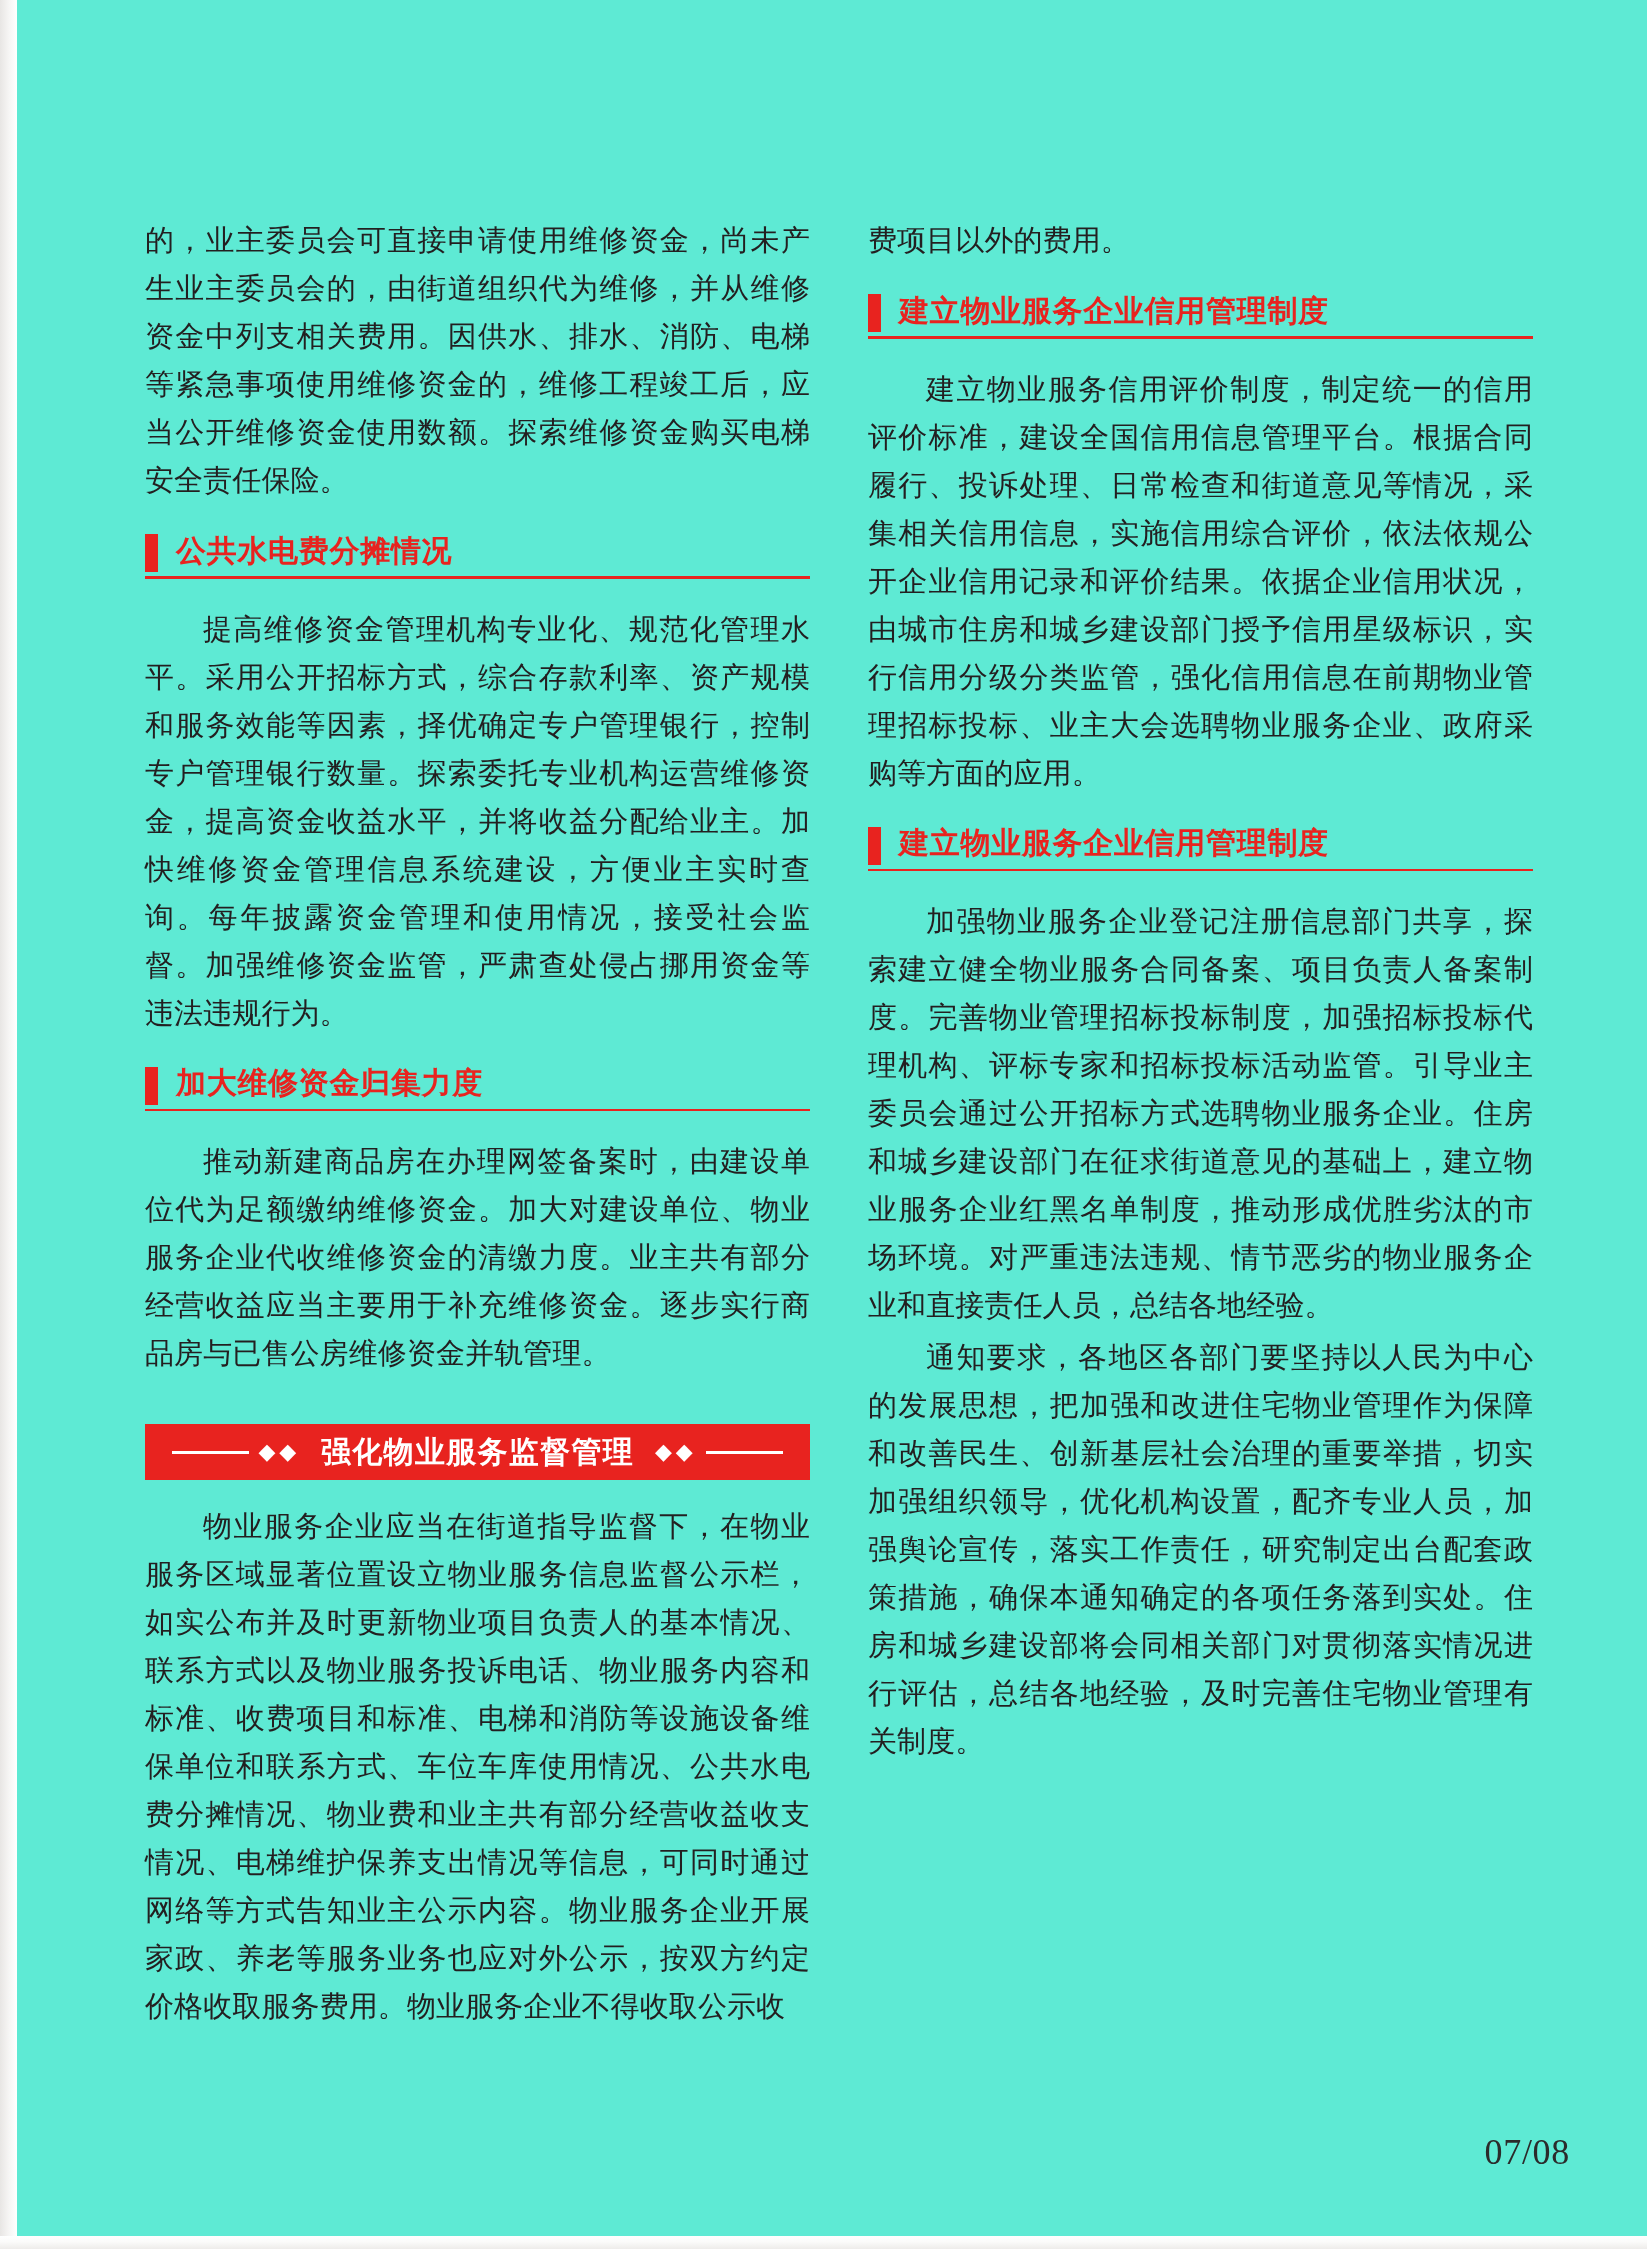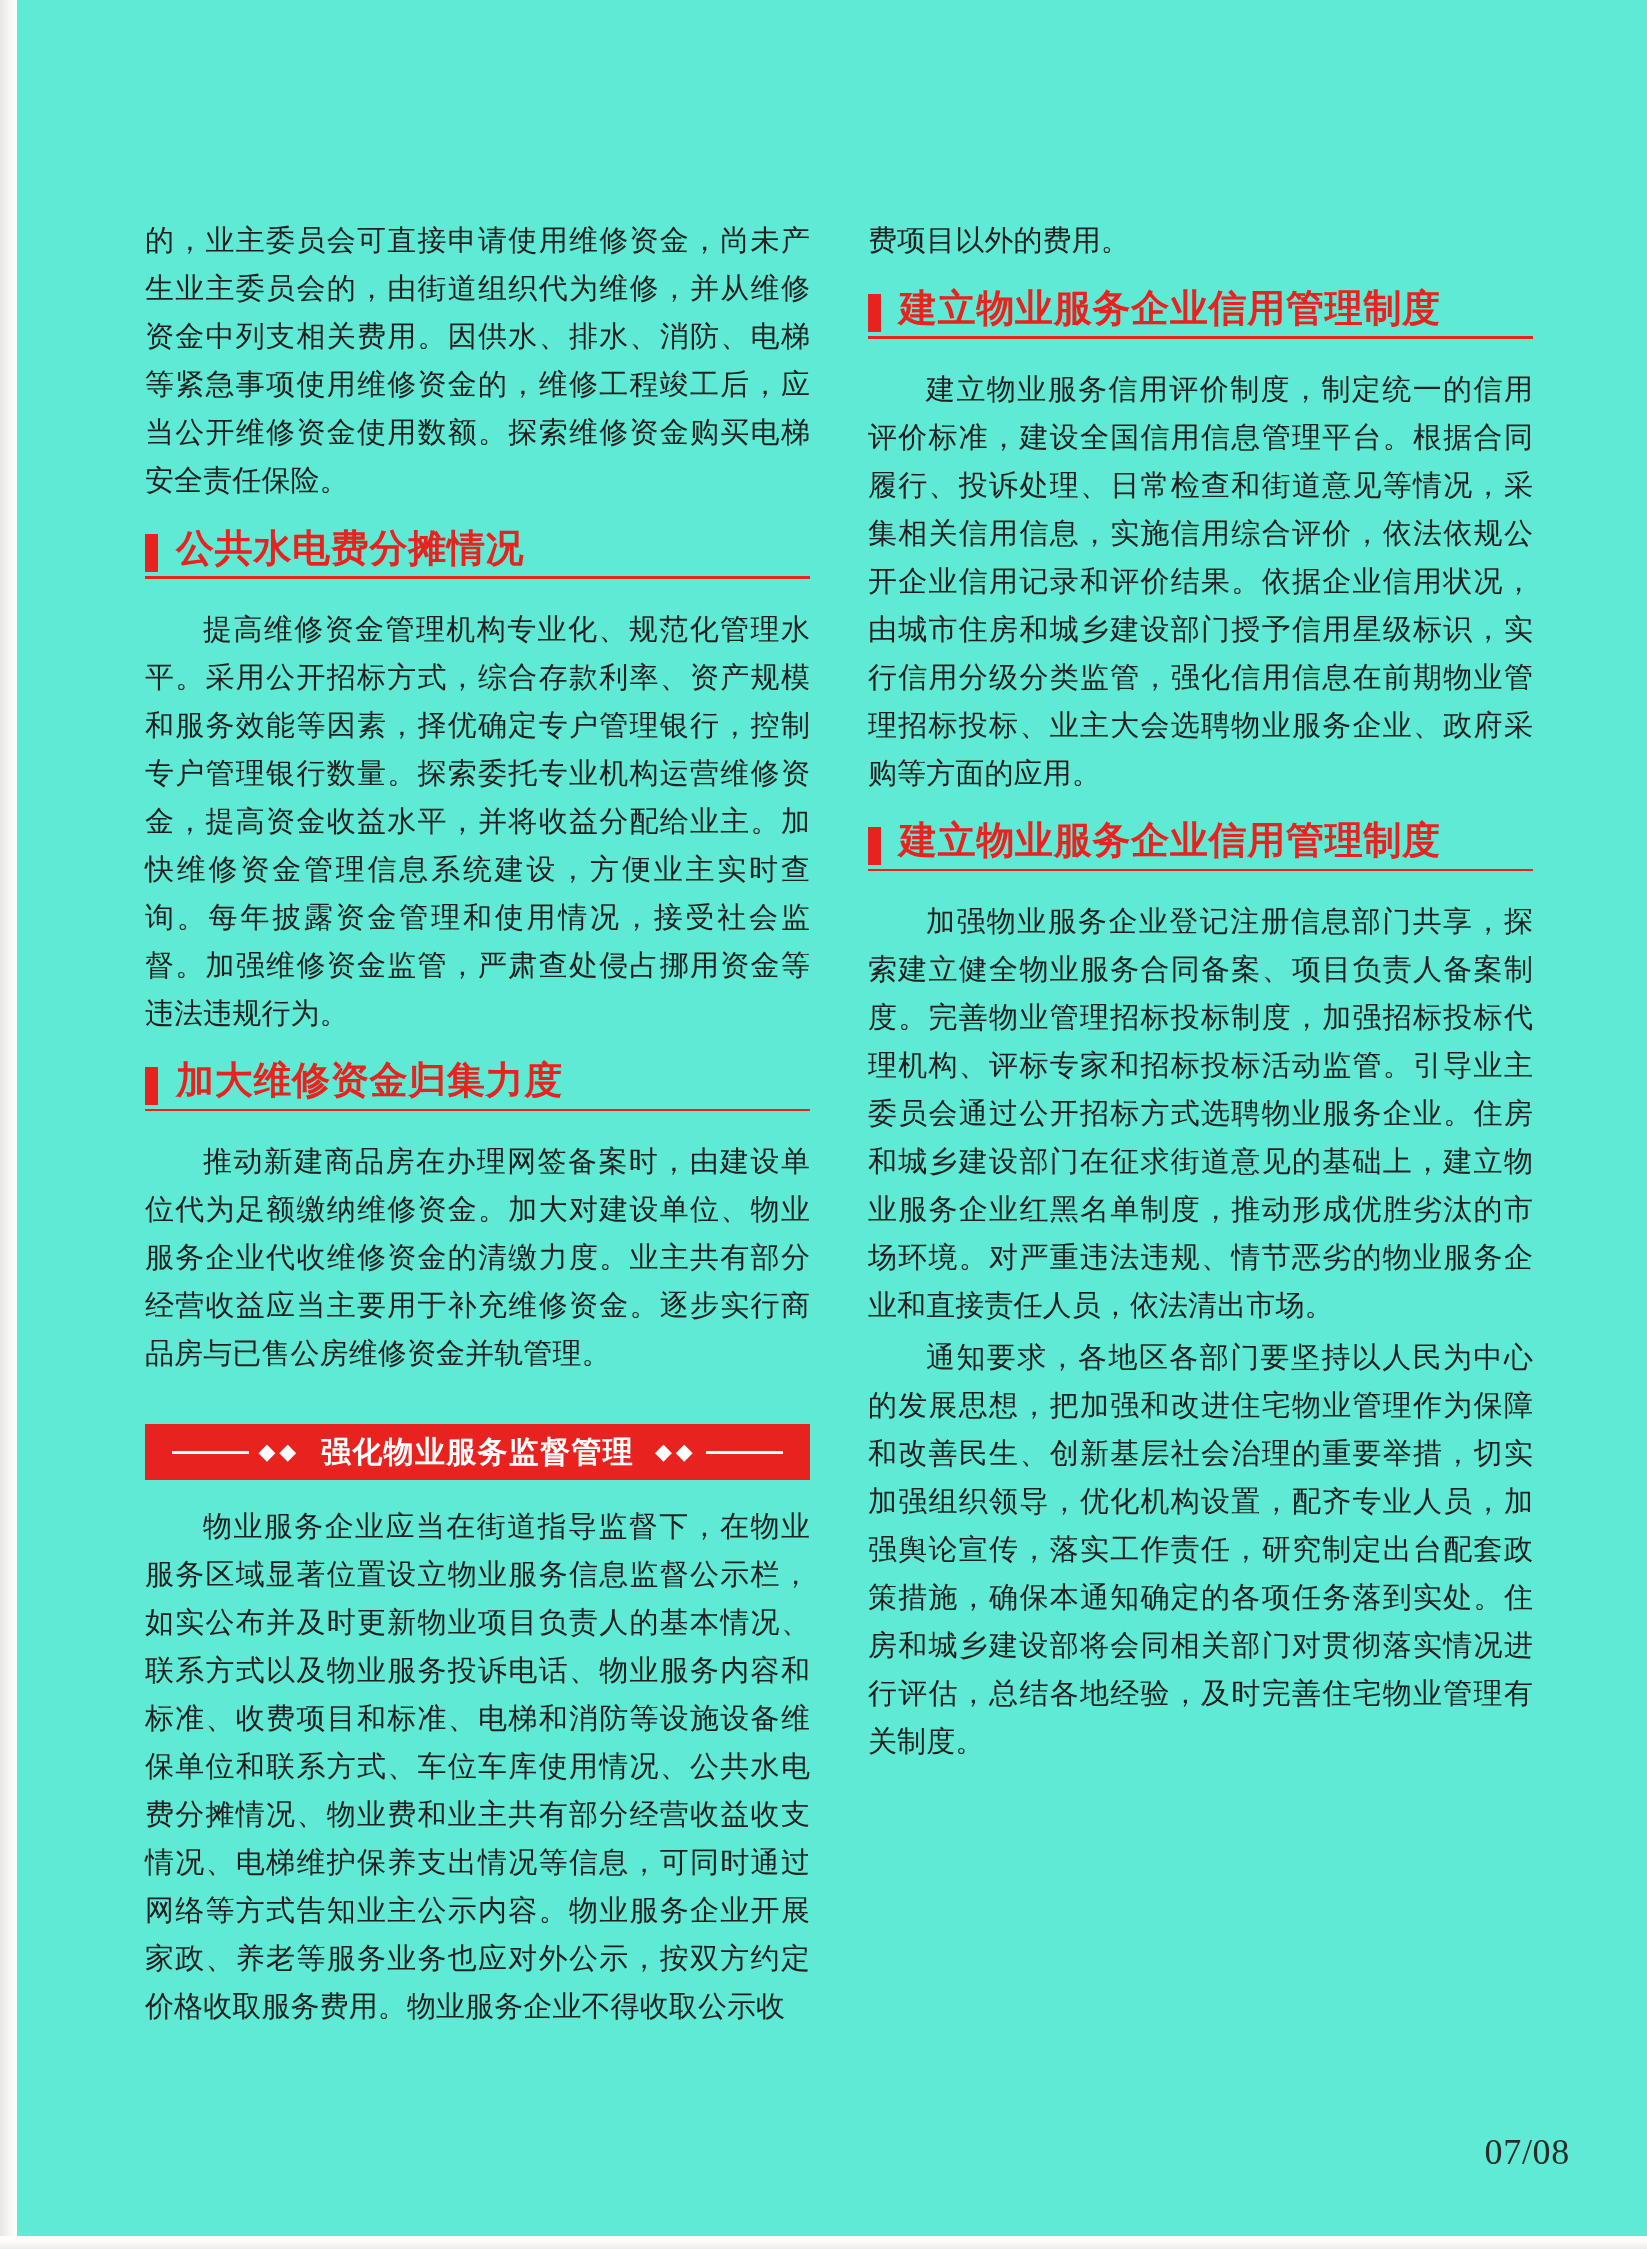--- a/index.html
+++ b/index.html
@@ -81,23 +81,23 @@
     position: absolute;
     left: 0;
     right: 0;
     bottom: 0;
     height: 2.6px;
     background: #e8231f;
   }
   .sub-head .txt {
     display: block;
     margin-left: 31px;
-    font-family: Liberation Mono, monospace;
+    font-family: Liberation Sans, sans-serif;
     font-weight: bold;
-    font-size: 38px;
+    font-size: 30px;
     line-height: 38px;
     color: #e8231f;
     letter-spacing: 0.7px;
   }
 
   
   .banner {
     margin: 47px 0 22px 0;
     background: #e8231f;
     height: 56px;
@@ -192,21 +192,21 @@
       </div>
 
       <p class="body-text indent">建立物业服务信用评价制度，制定统一的信用评价标准，建设全国信用信息管理平台。根据合同履行、投诉处理、日常检查和街道意见等情况，采集相关信用信息，实施信用综合评价，依法依规公开企业信用记录和评价结果。依据企业信用状况，由城市住房和城乡建设部门授予信用星级标识，实行信用分级分类监管，强化信用信息在前期物业管理招标投标、业主大会选聘物业服务企业、政府采购等方面的应用。</p>
 
       <div class="sub-head">
         <span class="bar"></span>
         <span class="txt">建立物业服务企业信用管理制度</span>
         <span class="rule"></span>
       </div>
 
-      <p class="body-text indent">加强物业服务企业登记注册信息部门共享，探索建立健全物业服务合同备案、项目负责人备案制度。完善物业管理招标投标制度，加强招标投标代理机构、评标专家和招标投标活动监管。引导业主委员会通过公开招标方式选聘物业服务企业。住房和城乡建设部门在征求街道意见的基础上，建立物业服务企业红黑名单制度，推动形成优胜劣汰的市场环境。对严重违法违规、情节恶劣的物业服务企业和直接责任人员，依法清出市场。</p>
+      <p class="body-text indent">加强物业服务企业登记注册信息部门共享，探索建立健全物业服务合同备案、项目负责人备案制度。完善物业管理招标投标制度，加强招标投标代理机构、评标专家和招标投标活动监管。引导业主委员会通过公开招标方式选聘物业服务企业。住房和城乡建设部门在征求街道意见的基础上，建立物业服务企业红黑名单制度，推动形成优胜劣汰的市场环境。对严重违法违规、情节恶劣的物业服务企业和直接责任人员，总结各地经验。</p>
 
       <p class="body-text indent">通知要求，各地区各部门要坚持以人民为中心的发展思想，把加强和改进住宅物业管理作为保障和改善民生、创新基层社会治理的重要举措，切实加强组织领导，优化机构设置，配齐专业人员，加强舆论宣传，落实工作责任，研究制定出台配套政策措施，确保本通知确定的各项任务落到实处。住房和城乡建设部将会同相关部门对贯彻落实情况进行评估，总结各地经验，及时完善住宅物业管理有关制度。</p>
 
     </div>
 
   </div>
 
   <div class="page-number">07/08</div>
 
 </div>

